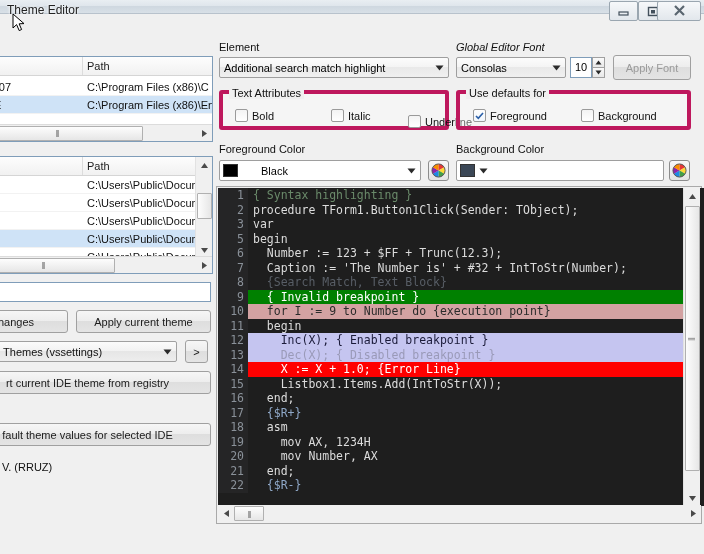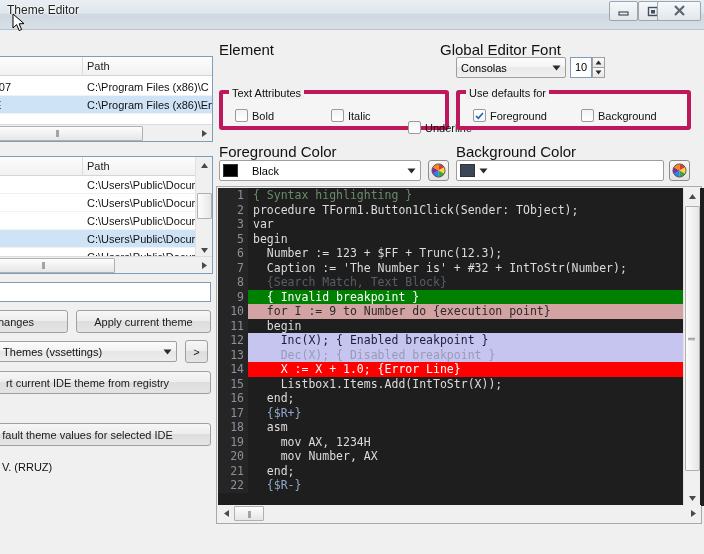--- a/index.html
+++ b/index.html
@@ -13,21 +13,21 @@
     background: #f0f0f0;
   }
   #app {
     position: relative;
     width: 704px; height: 554px;
     background: #f0f0f0;
   }
 
   
   #titlebar {
-    position: absolute; left: 0; top: 0; width: 704px; height: 30px;
+    position: absolute; left: 0; top: 0; width: 704px; height: 14px;
     background: linear-gradient(to bottom, #e9eef2 0%, #dfe6ec 45%, #cfd8e0 50%, #d8e0e7 100%);
     border-bottom: 1px solid #b8c2cc;
   }
   #title-text {
     position: absolute; left: 7px; top: 3px;
     font-size: 12px; color: #222;
     text-shadow: 0 0 3px #fff, 0 0 3px #fff;
     white-space: nowrap;
   }
   .wbtn {
@@ -139,21 +139,21 @@
     display: flex; align-items: center;
     white-space: nowrap; overflow: hidden;
   }
   .combo .cb-text { padding-left: 4px; flex: 1; overflow: hidden; }
   .combo .cb-arrow {
     width: 17px; display: flex; align-items: center; justify-content: center; flex: none;
   }
   .statictext { position: absolute; font-size: 11px; color: #111; white-space: nowrap; }
 
   
-  .lbl { position: absolute; font-size: 15px; color: #111; white-space: nowrap; }
+  .lbl { position: absolute; font-size: 11px; color: #111; white-space: nowrap; }
 
   .combo-flat {
     position: absolute; height: 21px;
     background: linear-gradient(to bottom, #fcfcfc 0%, #f4f4f4 48%, #e9e9e9 50%, #f0f0f0 100%);
     border: 1px solid #9e9e9e; border-radius: 2px;
     display: flex; align-items: center; font-size: 11px;
   }
 
   .group {
     position: absolute;
@@ -362,22 +362,30 @@
 
     <div class="btn" style="left:-36px; top:392px; width:247px;">
       <span>fault theme values for selected IDE</span>
     </div>
 
     <div class="statictext" style="left:-36px; top:430px;">go Ruz V. (RRUZ)</div>
 
   </div>
 
   <div class="lbl" style="left:219px; top:41px;">Element</div>
-
-  <div class="lbl" style="left:440px; top:41px;">Global Editor Font</div>
+  <div class="combo-flat" style="left:219px; top:57px; width:230px;">
+    <span class="cb-text" style="padding-left:4px; flex:1; overflow:hidden; white-space:nowrap;">Additional search match highlight</span>
+    <span class="cb-arrow" style="width:17px; display:flex; align-items:center; justify-content:center;">
+      <svg width="9" height="6" viewBox="0 0 9 6">
+          <path d="M0.5 0.5 L8.5 0.5 L4.5 5.5 Z" fill="#2a2a2a"></path>
+        </svg>
+    </span>
+  </div>
+
+  <div class="lbl" style="left:456px; top:41px;font-style:italic;">Global Editor Font</div>
   <div class="combo-flat" style="left:456px; top:57px; width:110px;">
     <span class="cb-text" style="padding-left:4px; flex:1; overflow:hidden; white-space:nowrap;">Consolas</span>
     <span class="cb-arrow" style="width:17px; display:flex; align-items:center; justify-content:center;">
       <svg width="9" height="6" viewBox="0 0 9 6">
           <path d="M0.5 0.5 L8.5 0.5 L4.5 5.5 Z" fill="#2a2a2a"></path>
         </svg>
     </span>
   </div>
   <div class="txtbox" style="left:570px; top:57px; width:22px; height:21px; line-height:19px; text-align:center; padding-left:0;">
     <span>10</span>
@@ -387,32 +395,35 @@
       <svg width="7" height="5" viewBox="0 0 7 5">
           <path d="M3.5 0.5 L6.5 4.5 L0.5 4.5 Z" fill="#2a2a2a"></path>
         </svg>
     </div>
     <div>
       <svg width="7" height="5" viewBox="0 0 7 5">
           <path d="M0.5 0.5 L6.5 0.5 L3.5 4.5 Z" fill="#2a2a2a"></path>
         </svg>
     </div>
   </div>
+  <div class="btn" style="left:613px; top:55px; width:78px; height:25px; color:#9a9a9a;">
+    <span>Apply Font</span>
+  </div>
 
   <div class="group" style="left:219px; top:90px; width:230px; height:40px;">
     <span class="group-title">Text Attributes</span>
     <div class="cbx" style="left:12px; top:15px;">
       <span class="box"></span>
       <span>Bold</span>
     </div>
     <div class="cbx" style="left:84px; top:15px;padding-left:24px;">
       <span class="box"></span>
       <span>Italic</span>
     </div>
-    <div class="cbx" style="left:149px; top:27px;padding-left:36px;">
+    <div class="cbx" style="left:149px; top:21px;padding-left:36px;">
       <span class="box"></span>
       <span>Underline</span>
     </div>
   </div>
 
   <div class="group" style="left:456px; top:90px; width:235px; height:40px;">
     <span class="group-title">Use defaults for</span>
     <div class="cbx" style="left:13px; top:15px;">
       <span class="box checked">
         <svg width="9" height="8" viewBox="0 0 9 8">
@@ -423,21 +434,21 @@
     </div>
     <div class="cbx" style="left:121px; top:15px;">
       <span class="box"></span>
       <span>Background</span>
     </div>
   </div>
 
   <div class="lbl" style="left:219px; top:143px;">Foreground Color</div>
   <div class="combo-flat" style="left:219px; top:160px; width:202px; background:#ffffff;">
     <span class="swatch" id="fg-swatch" style="background: rgb(0, 0, 0);"></span>
-    <span class="cb-text" style="padding-left:14px; flex:1; overflow:hidden; white-space:nowrap;">Black</span>
+    <span class="cb-text" style="padding-left:23px; flex:1; overflow:hidden; white-space:nowrap;">Black</span>
     <span class="cb-arrow" style="width:17px; display:flex; align-items:center; justify-content:center;">
       <svg width="9" height="6" viewBox="0 0 9 6">
           <path d="M0.5 0.5 L8.5 0.5 L4.5 5.5 Z" fill="#2a2a2a"></path>
         </svg>
     </span>
   </div>
   <div class="colorwheel" style="left:428px; top:160px;">
     <svg width="15" height="15" viewBox="0 0 16 16">
       <circle cx="8" cy="8" r="7" fill="#d8d8d8"></circle>
       <path d="M8 8 L8 1 A7 7 0 0 1 14 4.5 Z" fill="#e53935"></path>

